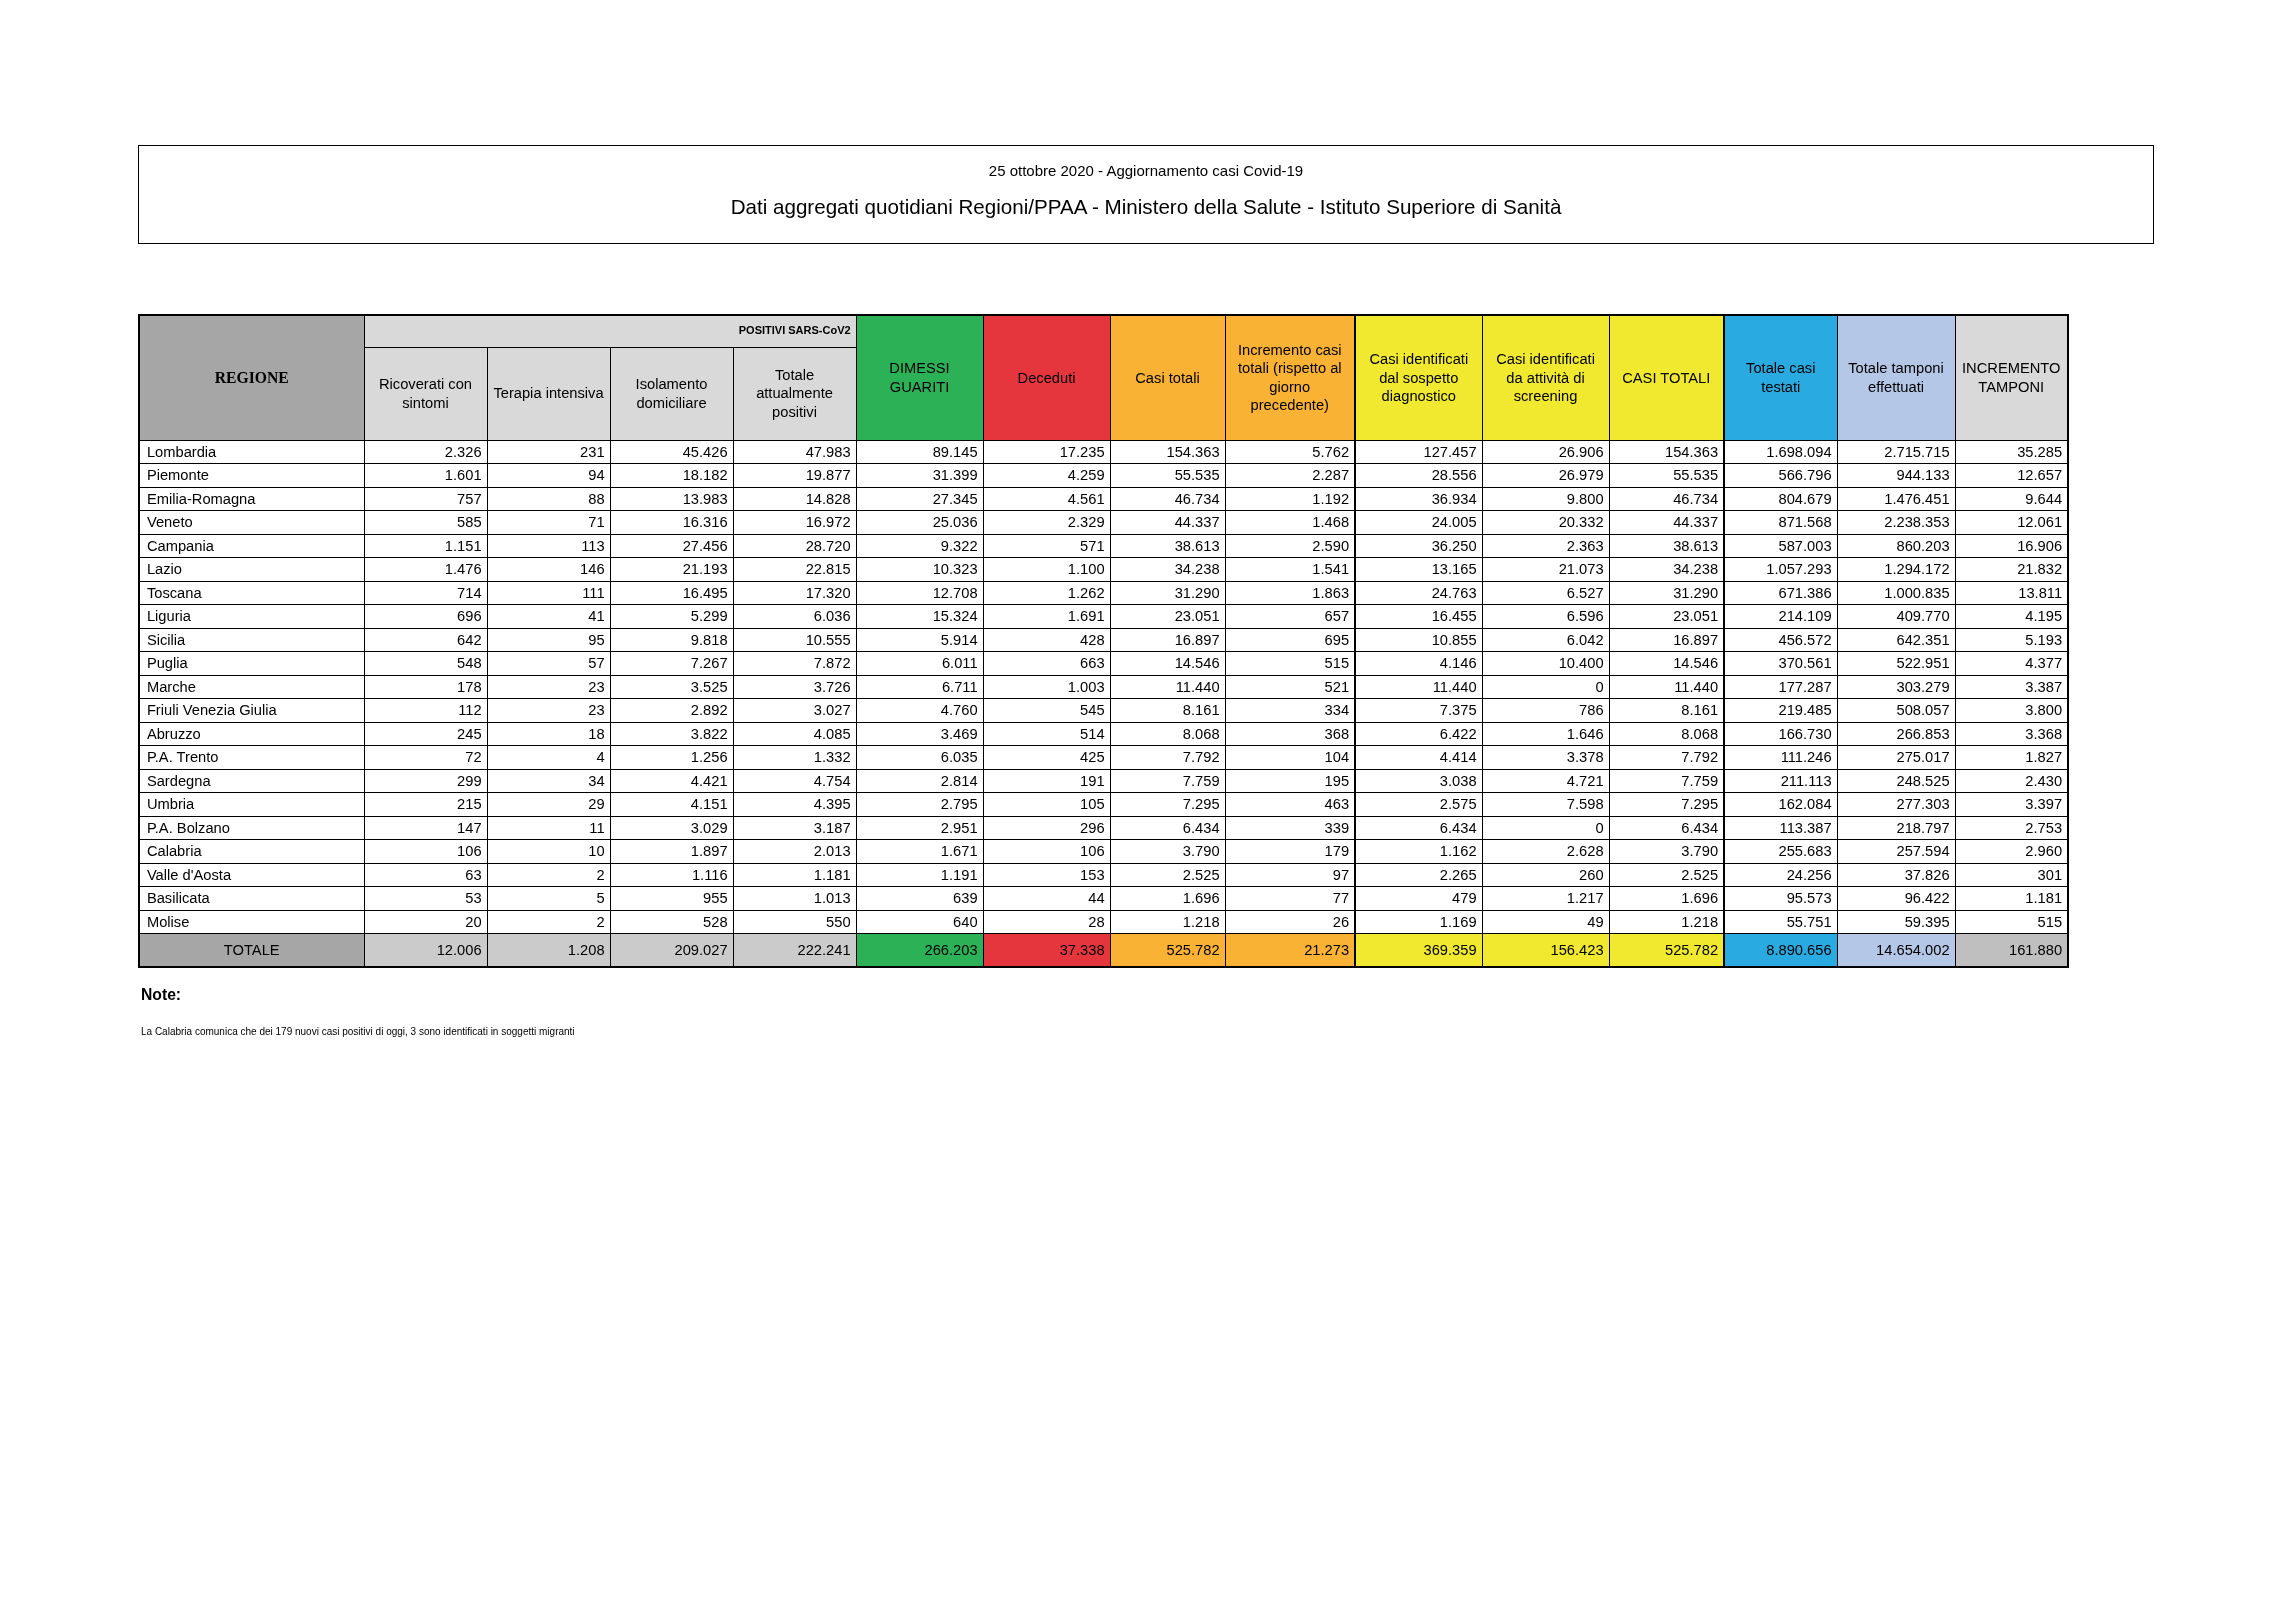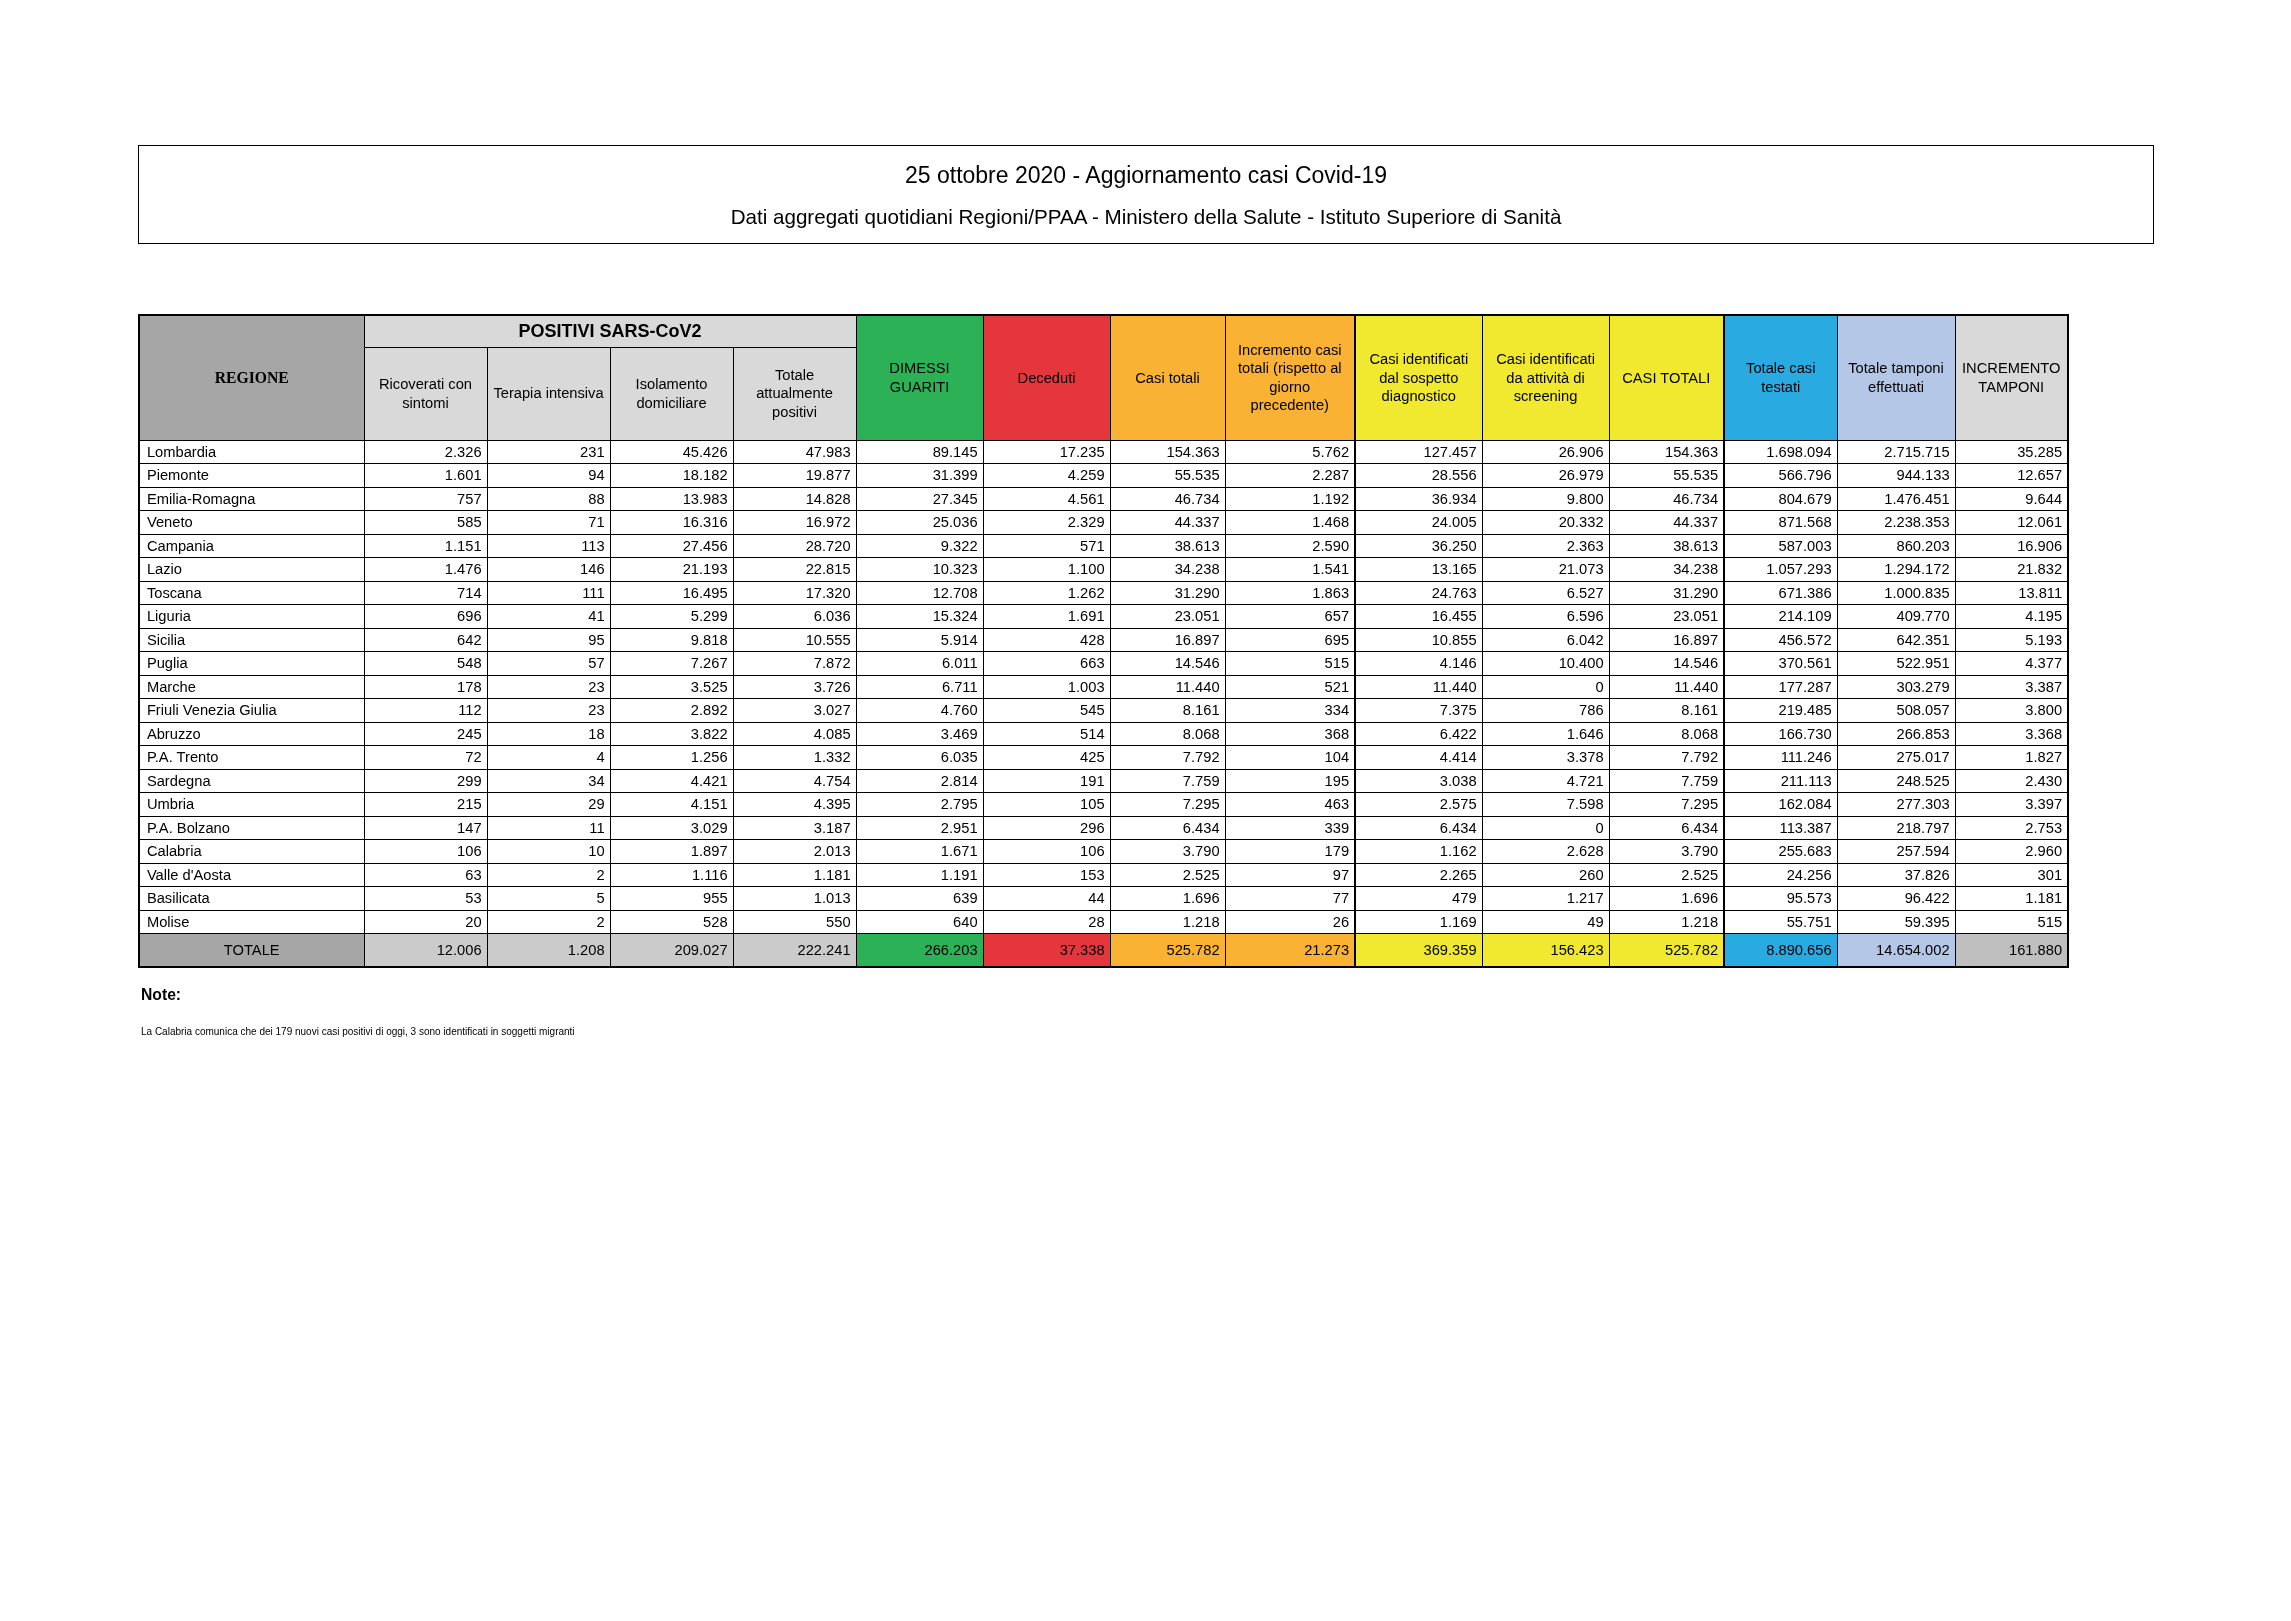--- a/index.html
+++ b/index.html
@@ -4,33 +4,33 @@
 <style>
   * { box-sizing: border-box; }
   html,body { margin:0; padding:0; background:#ffffff; }
   body { font-family:"Liberation Sans", sans-serif; color:#000; }
   .page { position:relative; width:2292px; height:1621px; background:#fff; overflow:hidden; }
 
   .title-box {
     position:absolute; left:138px; top:145px; width:2016px; height:99px;
     border:1px solid #000; background:#fff; text-align:center;
   }
-  .title-line1 { margin-top:15.7px; font-size:23px; }
+  .title-line1 { margin-top:15.7px; font-size:15px; }
   .title-line2 { margin-top:16.7px; font-size:20.6px; }
 
   table.covid-table {
     position:absolute; left:138px; top:314px; width:1928px;
     border-collapse:collapse; table-layout:fixed; font-size:14.7px;
     border:2px solid #000;
   }
   .covid-table th, .covid-table td {
     border:1px solid #000; padding:0 4.9px; overflow:hidden; vertical-align:middle;
   }
   .covid-table thead th { font-weight:normal; text-align:center; line-height:1.25; }
-  .group-row th.group-head { height:32px; font-weight:bold; font-size:18px; }
+  .group-row th.group-head { height:32px; font-weight:bold; font-size:11px;text-align:right; }
   .group-row th.regione-head { font-weight:bold; font-size:15.7px;font-family:Liberation Serif, serif; }
   .sub-row th { height:93px; background:#d9d9d9; }
   .covid-table tbody td { height:23.5px; background:#fff; }
   .covid-table tbody td.region { text-align:left; padding-left:6.9px; }
   .covid-table td.num { text-align:right; }
   .covid-table tfoot td { height:33px; }
   .covid-table tfoot td.tot-label { text-align:center;margin-left:32px; }
 
   .sep { border-left:2.9px solid #000 !important; }
 

